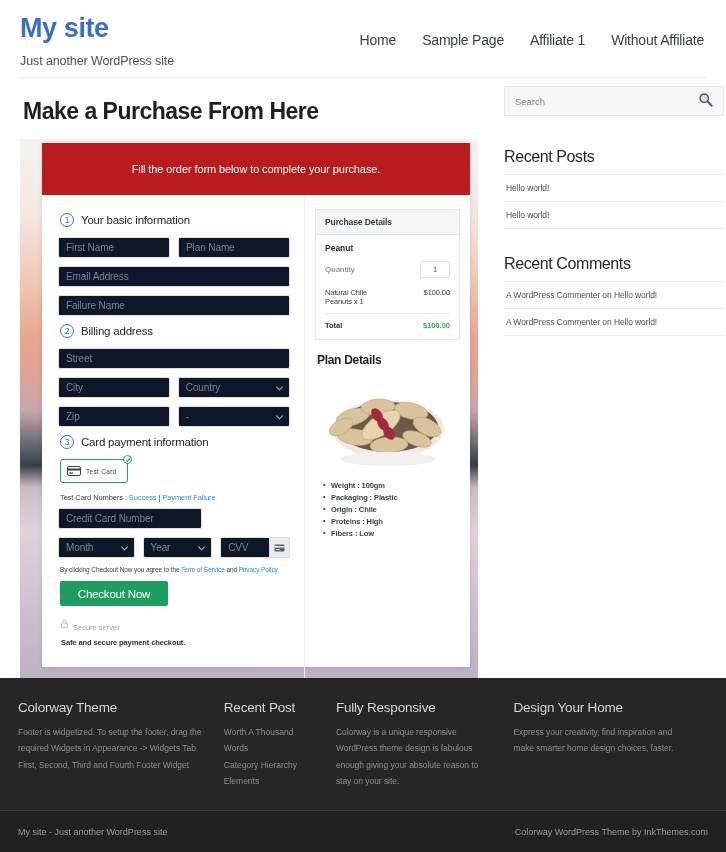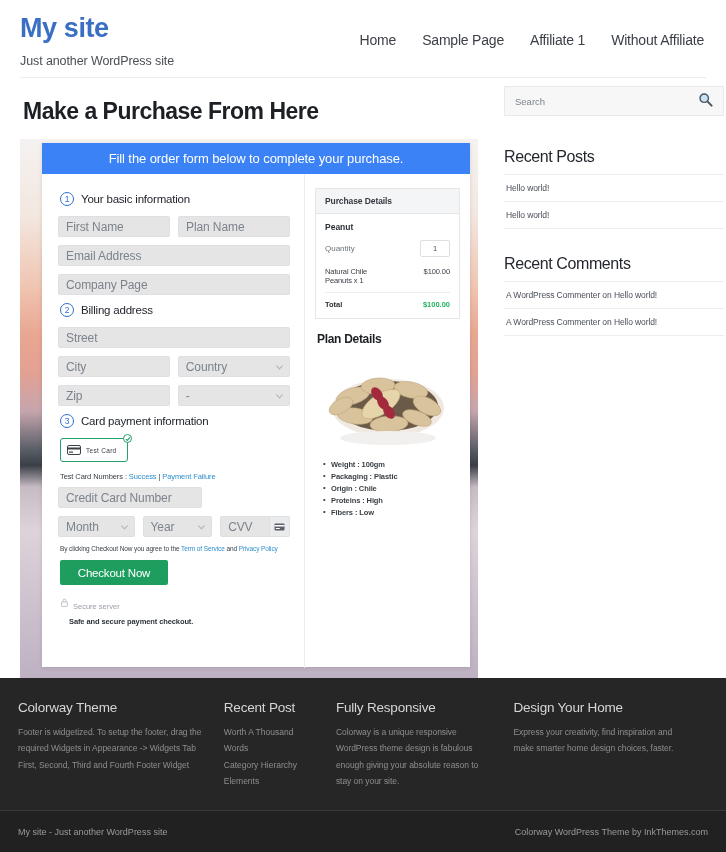--- a/index.html
+++ b/index.html
@@ -93,25 +93,25 @@
         #bdb0c2 100%);
   }
   .checkout-card {
     position: absolute;
     left: 22px; top: 4px;
     width: 428px; height: 524px;
     background: #ffffff;
     box-shadow: 0 1px 4px rgba(0,0,0,0.12);
   }
   .form-banner {
-    background: #3b82f6;
+    background: #b91c1c;
     color: #ffffff;
-    font-size: 13px;
+    font-size: 11px;
     text-align: center;
-    padding: 8px 0;
+    padding: 20px 0;
     letter-spacing: -0.1px;
   }
   .form-body { display: flex; height: 494px; }
   .form-left { width: 262px; padding: 14px 14px 0 16px; }
   .form-right {
     width: 166px;
     border-left: 1px solid #ececec;
     padding: 14px 10px 0 10px;
   }
 
@@ -130,25 +130,25 @@
     display: flex; align-items: center; justify-content: center;
     flex: none;
   }
   .step-label { font-size: 11.5px; color: #22262c; letter-spacing: -0.2px; }
 
   .field-row { display: flex; gap: 8px; margin-bottom: 8px; }
   .fld {
     height: 21px;
     border: 1px solid #dcdfe3;
     border-radius: 2px;
-    font-size: 12px;
+    font-size: 10px;
     color: #7c838c;
     display: flex; align-items: center;
     padding: 0 7px;
-    background: #e5e5e5;
+    background: #0f172a;
     letter-spacing: -0.1px;
   }
   .fld.full { width: 100%; }
   .fld.half { width: 50%; }
   .sel { position: relative; padding-right: 18px; }
   .sel .chev {
     position: absolute; right: 7px; top: 50%;
     width: 5px; height: 5px;
     border-right: 1px solid #aeb4bb;
     border-bottom: 1px solid #aeb4bb;
@@ -203,21 +203,21 @@
     letter-spacing: -0.2px;
     margin: 0 0 8px 2px;
     cursor: pointer;
     border-radius: 2px;
   }
   .secure-row {
     display: flex; align-items: flex-end; gap: 5px;
     margin: 0 0 6px 3px;
   }
   .secure-txt { font-size: 7.5px; color: #9aa0a7; }
-  .safe-txt { font-size: 7.5px; color: #2d3238; font-weight: bold; margin-left: 11px; letter-spacing: -0.1px; }
+  .safe-txt { font-size: 7.5px; color: #2d3238; font-weight: bold; margin-left: 3px; letter-spacing: -0.1px; }
 
   
   .pd-box { border: 1px solid #e6e6e6; background: #fff; }
   .pd-head {
     background: #f4f5f6;
     border-bottom: 1px solid #e6e6e6;
     font-size: 8.5px;
     font-weight: bold;
     color: #343a40;
     padding: 7px 9px;
@@ -363,21 +363,21 @@
               <span class="step-label">Your basic information</span>
             </div>
             <div class="field-row">
               <div class="fld half">First Name</div>
               <div class="fld half">Plan Name</div>
             </div>
             <div class="field-row">
               <div class="fld full">Email Address</div>
             </div>
             <div class="field-row">
-              <div class="fld full">Company Page</div>
+              <div class="fld full">Failure Name</div>
             </div>
 
             
             <div class="step-head">
               <span class="step-num">2</span>
               <span class="step-label">Billing address</span>
             </div>
             <div class="field-row">
               <div class="fld full">Street</div>
             </div>

